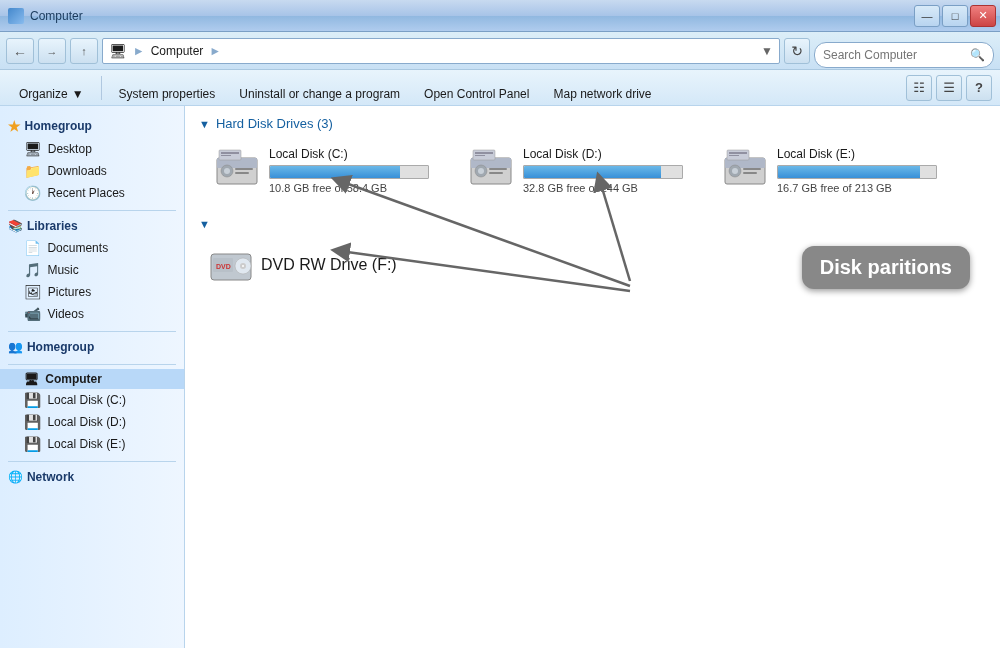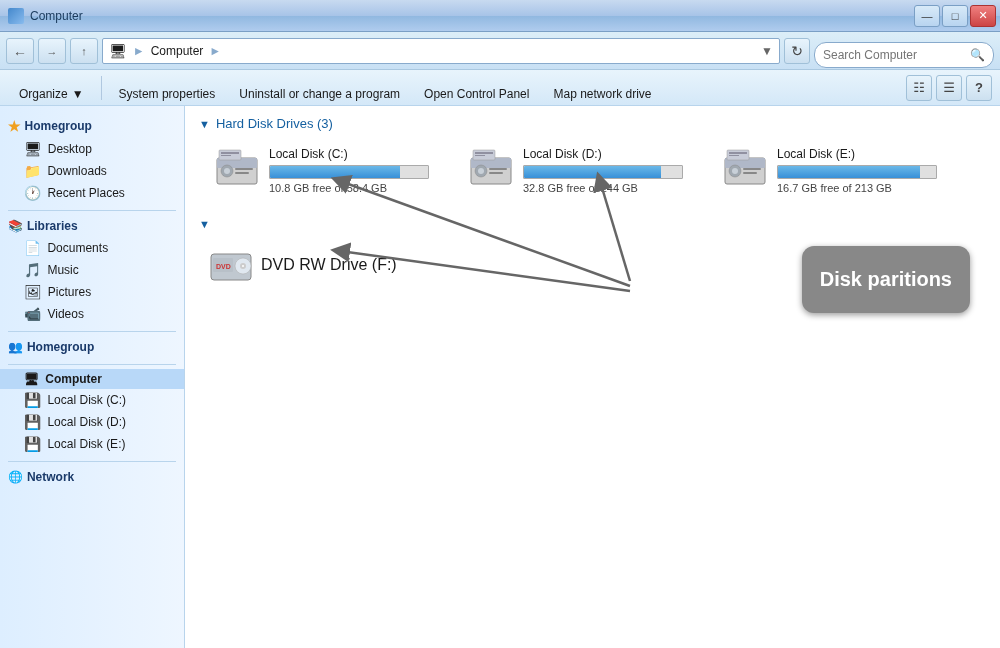--- a/index.html
+++ b/index.html
@@ -217,21 +217,21 @@
       top: 0; left: 0;
       width: 100%; height: 100%;
     }
     .disk-paritions-label {
       position: absolute;
       right: 30px;
       top: 140px;
       background: #888;
       color: #fff;
       border-radius: 12px;
-      padding: 22px 18px;
+      padding: 10px 18px;
       font-size: 20px;
       font-weight: bold;
       box-shadow: 0 2px 6px rgba(0,0,0,0.4);
     }
 
     .wrapper { position: relative; }
   </style>
 </head>
 <body>
 

